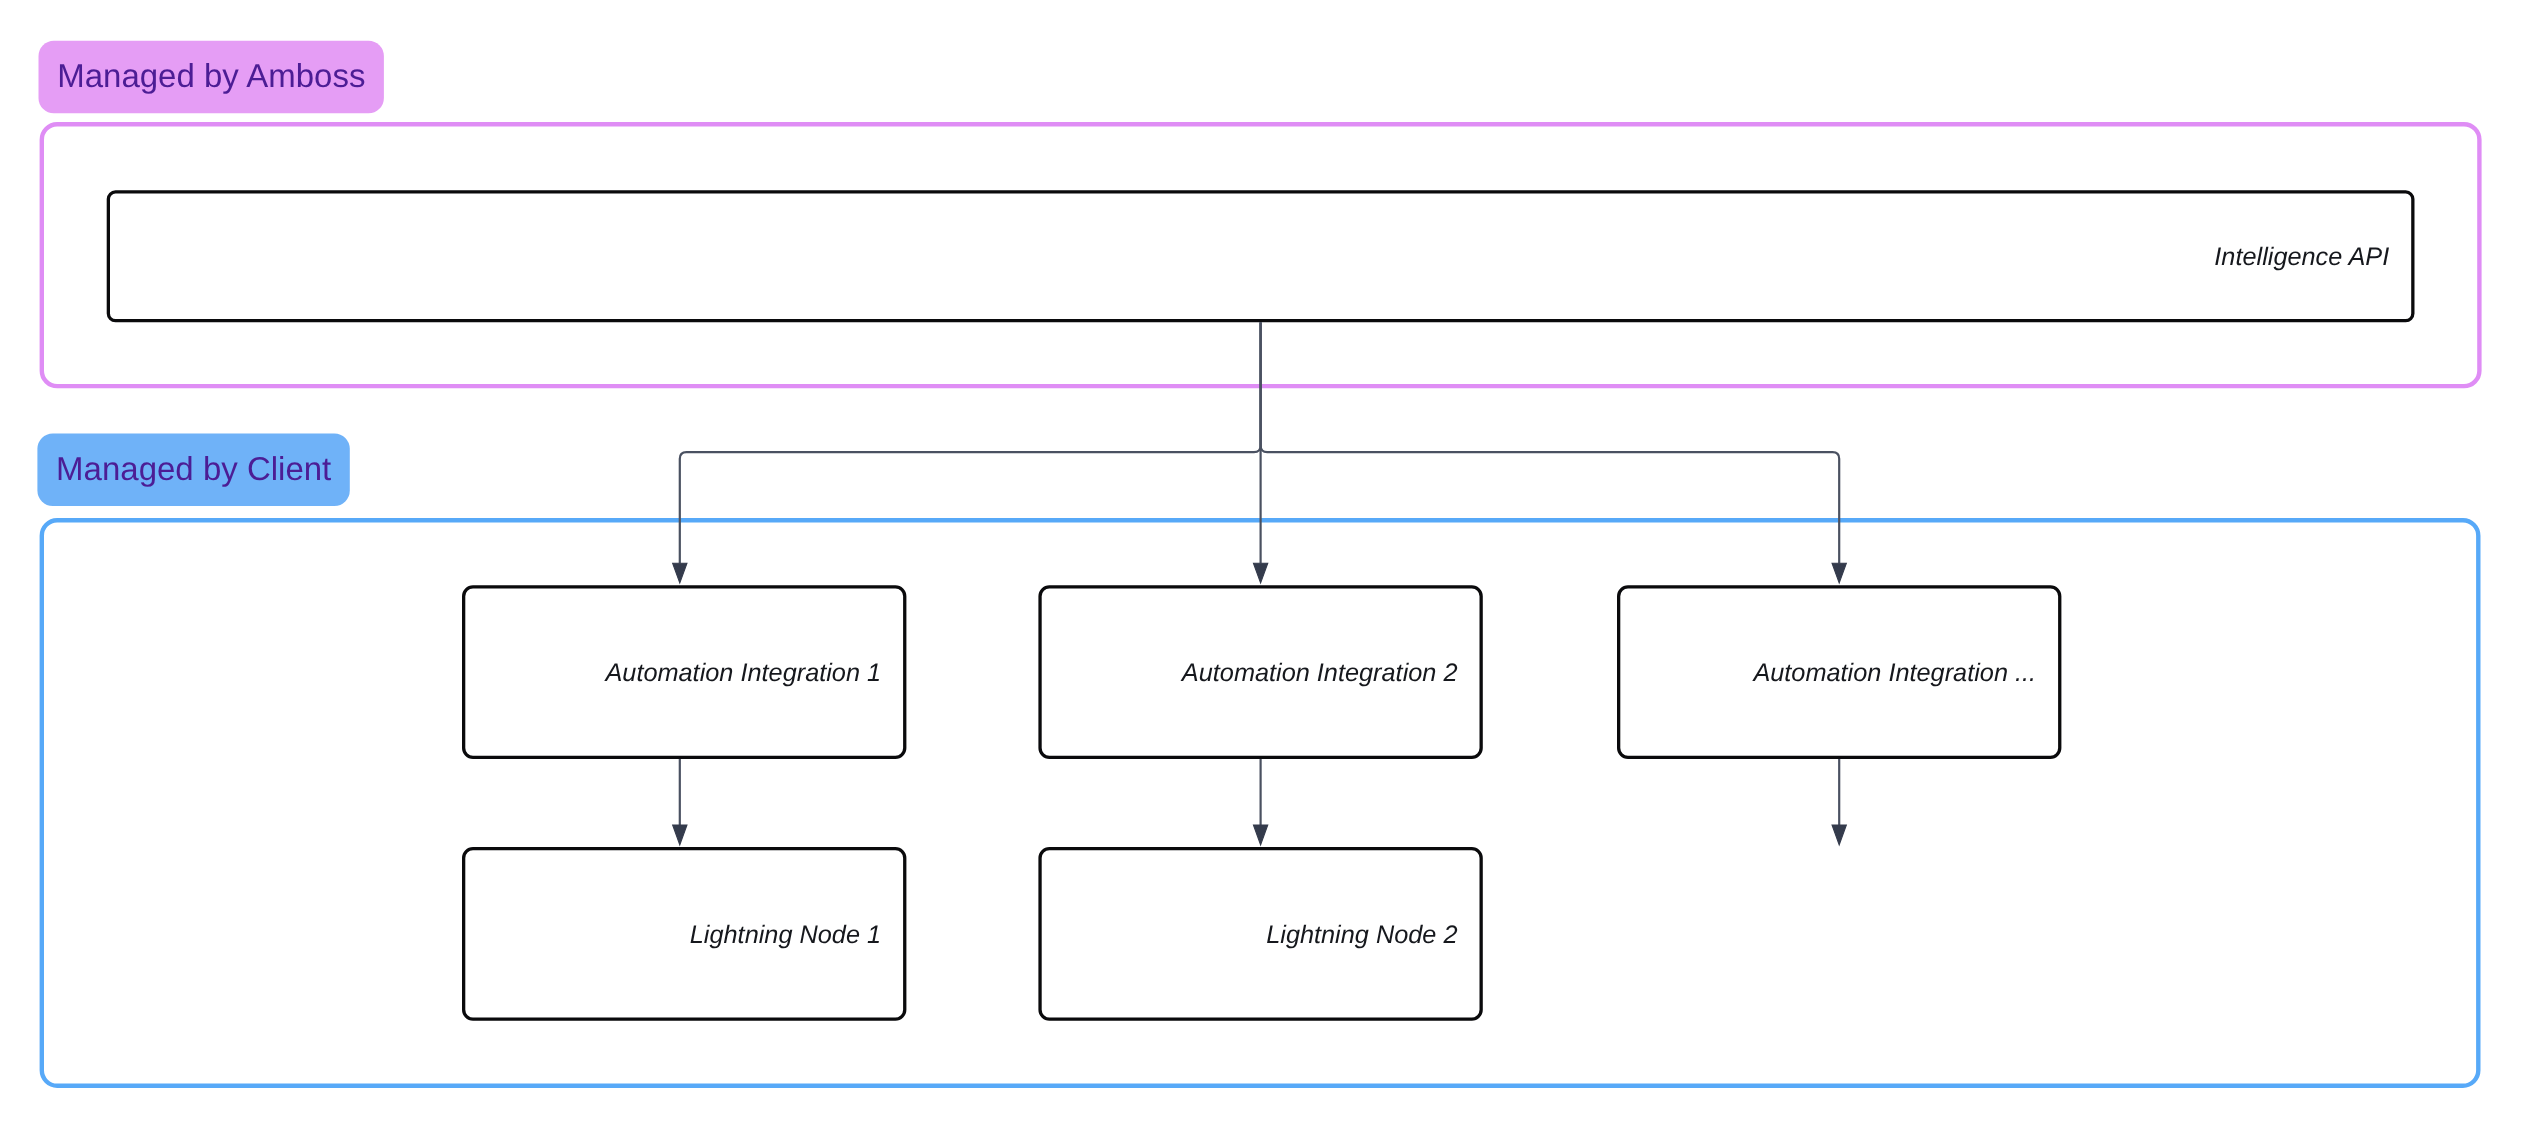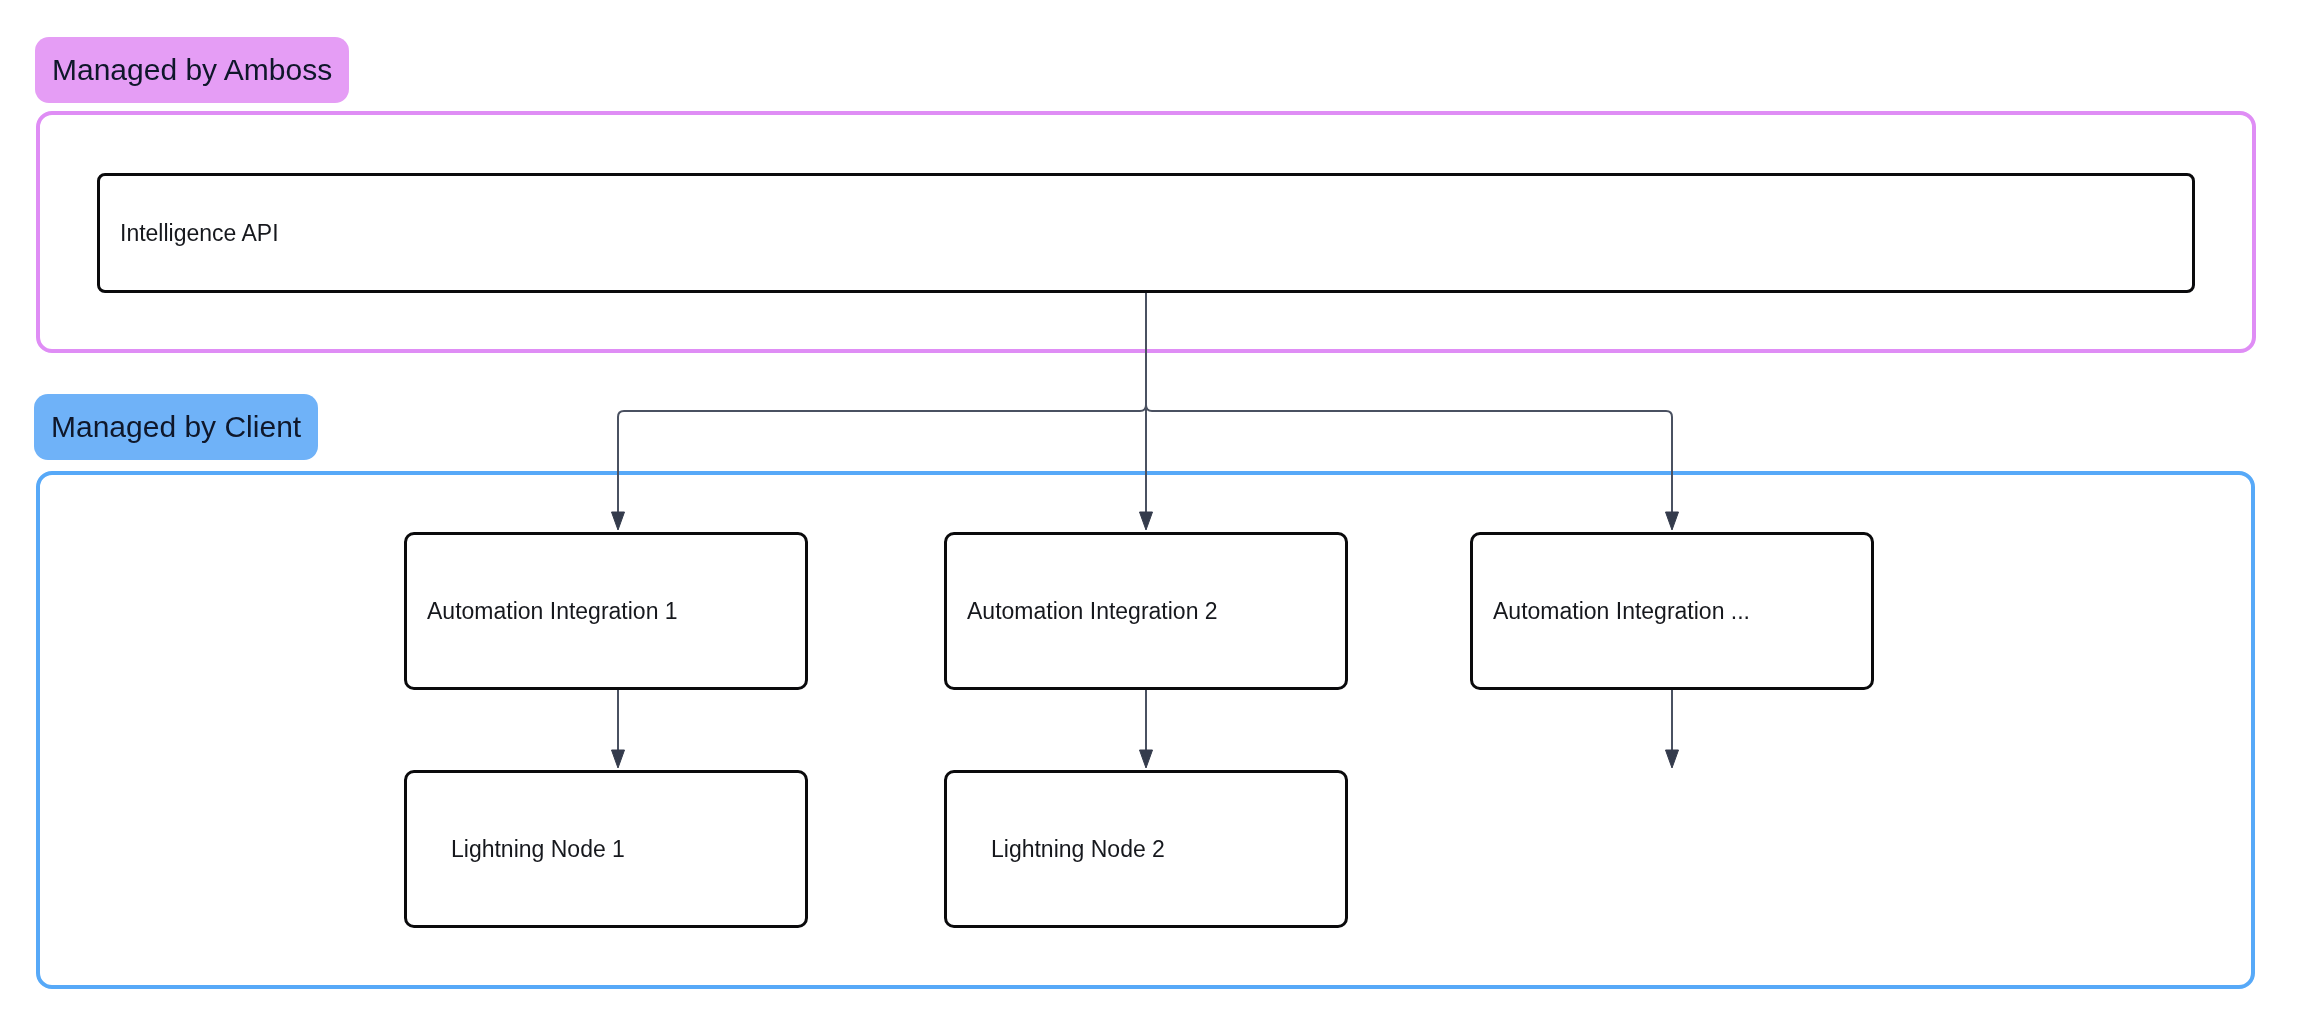--- a/index.html
+++ b/index.html
@@ -16,21 +16,21 @@
     overflow: hidden;
   }
   .badge {
     position: absolute;
     display: inline-flex;
     align-items: center;
     height: 66px;
     padding: 0 17px;
     border-radius: 14px;
     font-size: 30px;
-    color: #0f172a;
+    color: #4c1d95;
     white-space: nowrap;
     box-sizing: border-box;
   }
   .badge-amboss {
     left: 35px;
     top: 37px;
     background: #E59DF5;
   }
   .badge-client {
     left: 34px;
@@ -58,25 +58,26 @@
     height: 518px;
     border: 4px solid #57A9F8;
   }
   .node {
     position: absolute;
     box-sizing: border-box;
     background: #ffffff;
     border: 3px solid #0A0A0C;
     display: flex;
     align-items: center;
-    justify-content: flex-start;
+    justify-content: flex-end;
     text-align: center;
     font-size: 23px;
     color: #16181D;
     padding: 0 20px;
+    font-style: italic;
   }
   .node-api {
     left: 97px;
     top: 173px;
     width: 2098px;
     height: 120px;
     border-radius: 8px;
   }
   .node-mid {
     top: 532px;
@@ -84,21 +85,21 @@
     height: 158px;
     border-radius: 10px;
   }
   .node-bottom {
     top: 770px;
     width: 404px;
     height: 158px;
     border-radius: 10px;
     padding-left: 44px;
   }
-  .col-1 { left: 404px; }
+  .col-1 { left: 420px; }
   .col-2 { left: 944px; }
   .col-3 { left: 1470px; }
   .edge-layer {
     position: absolute;
     left: 0;
     top: 0;
     width: 2305px;
     height: 1033px;
     pointer-events: none;
   }

